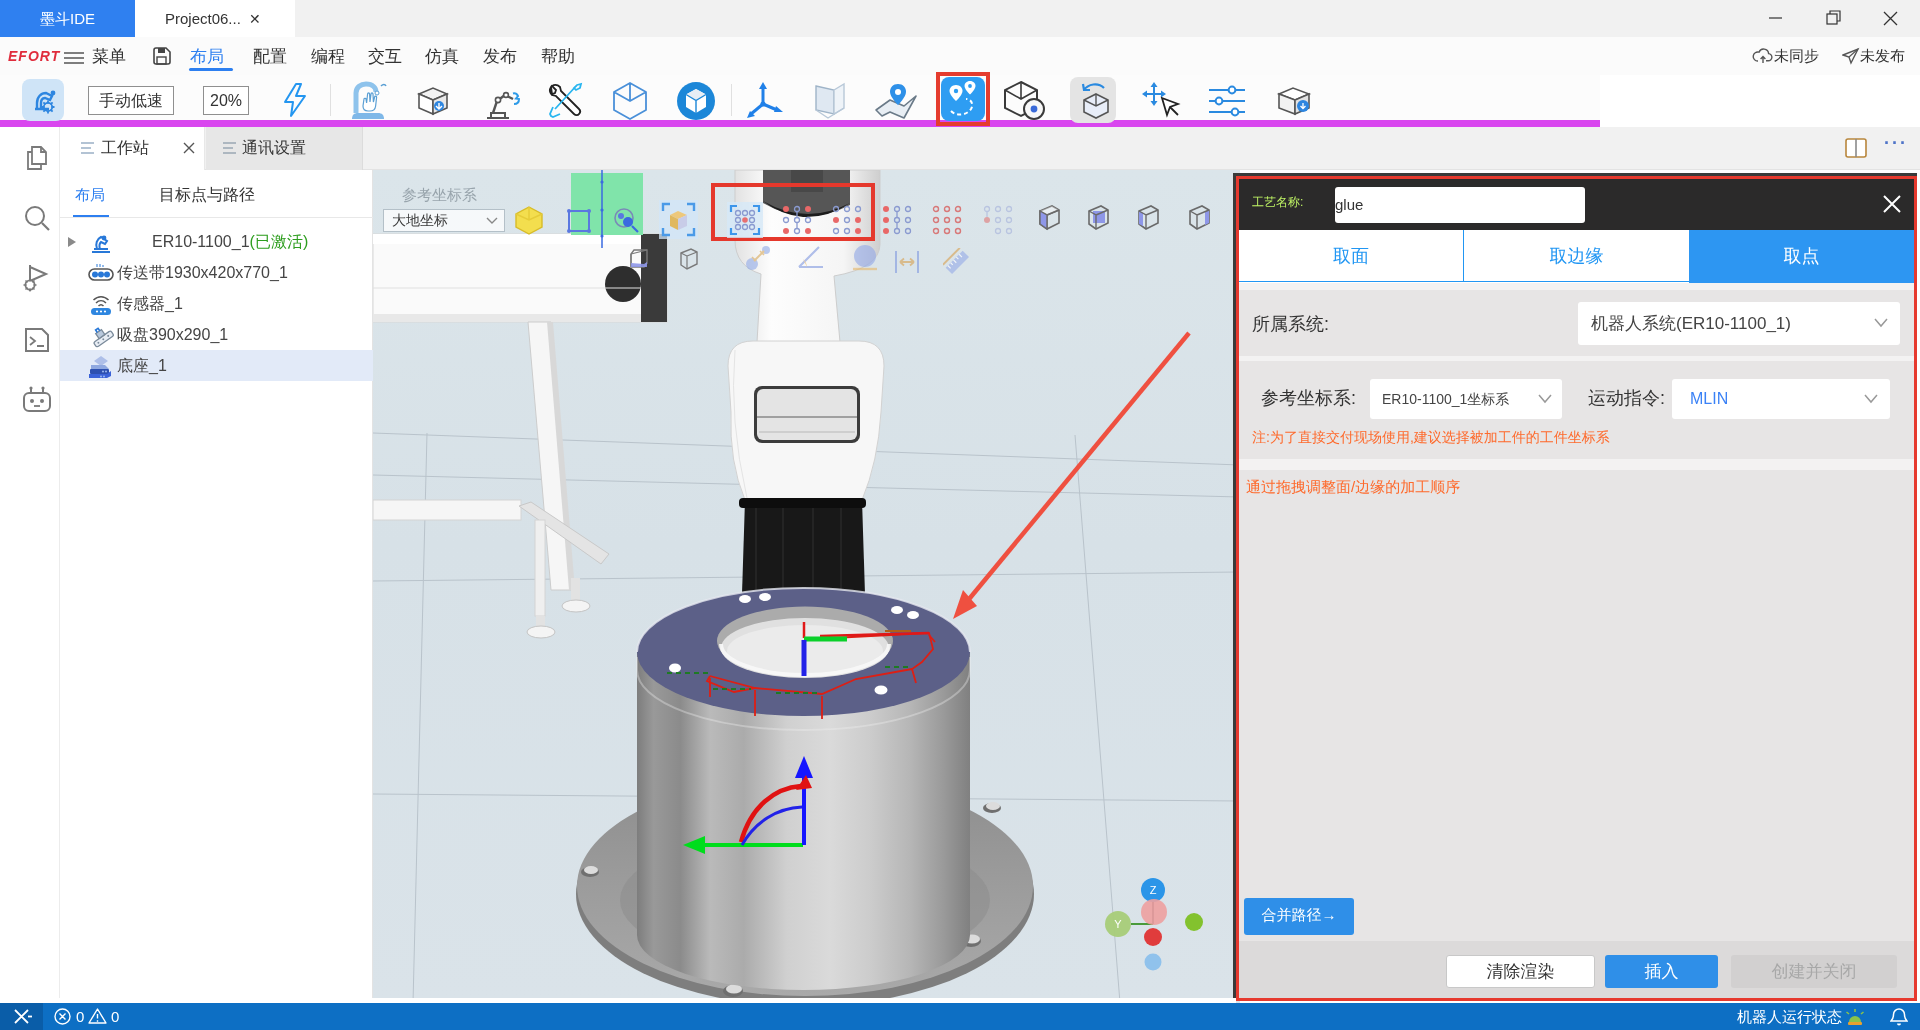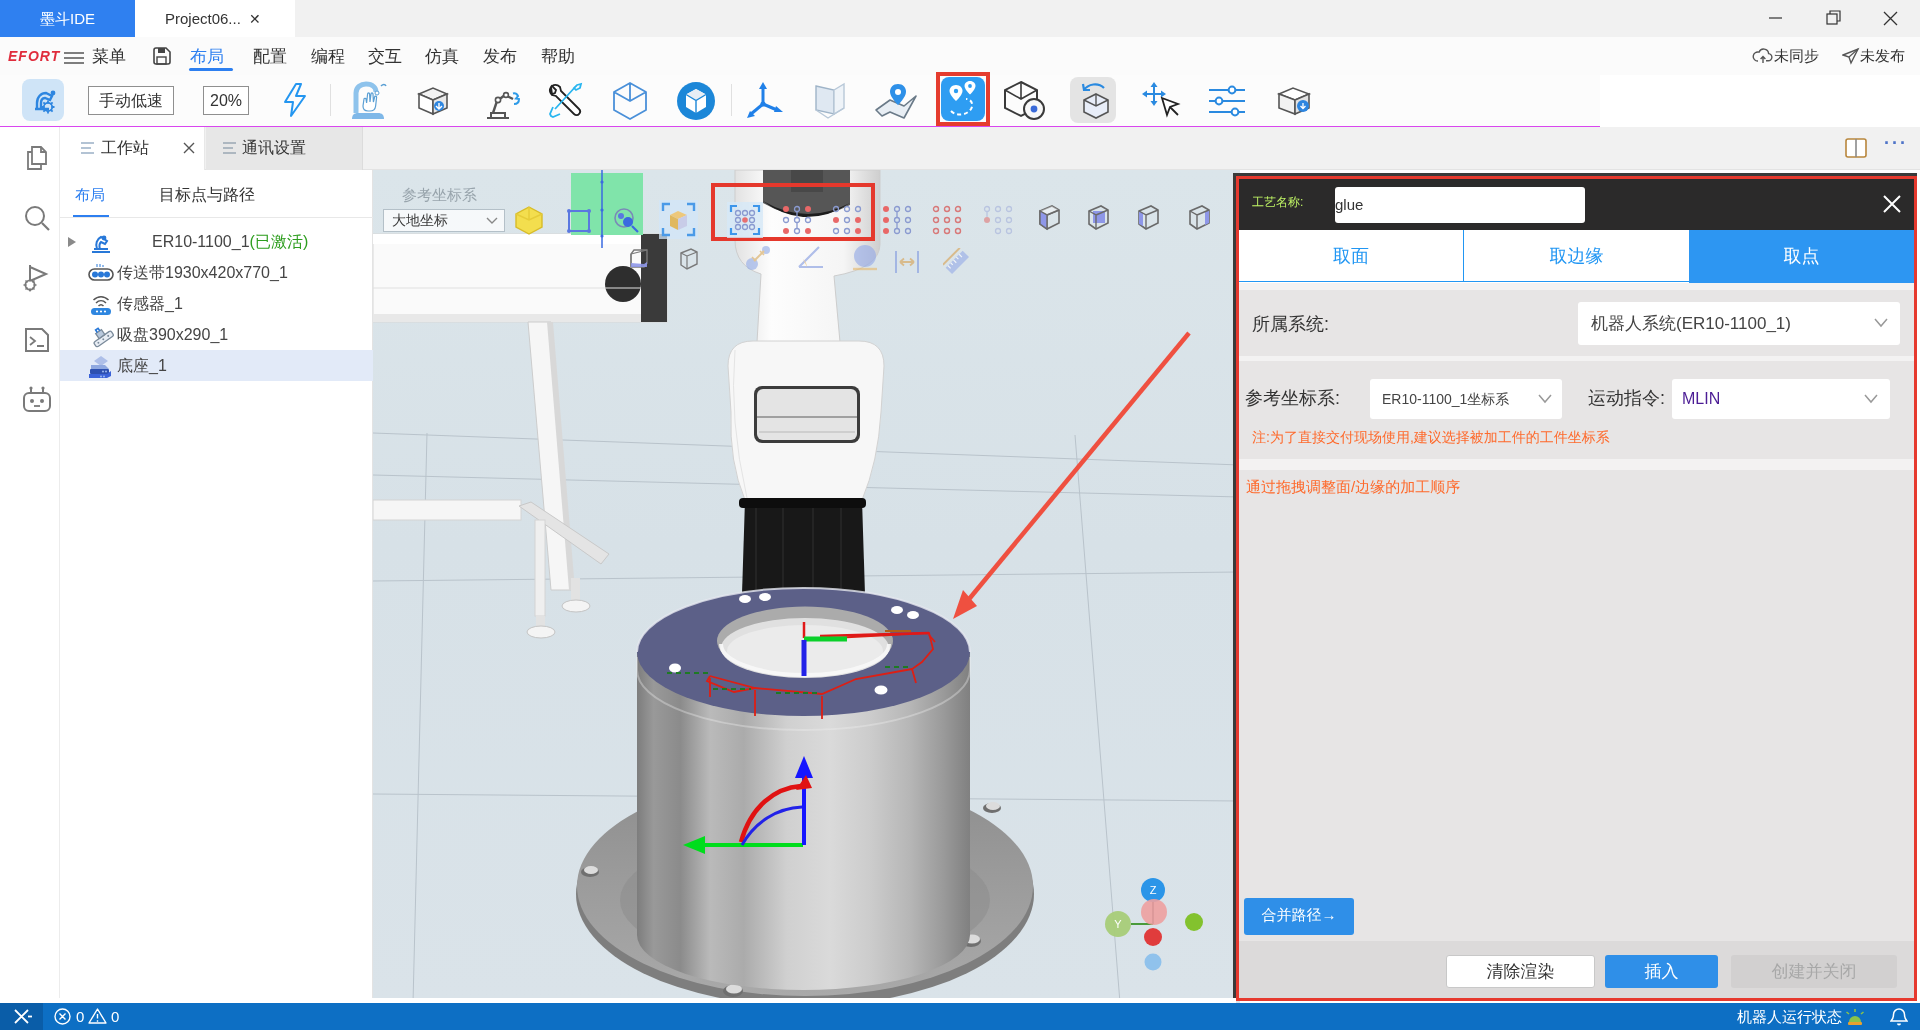--- a/index.html
+++ b/index.html
@@ -7,21 +7,21 @@
 .abs { position:absolute; }
 #titlebar { position:absolute; left:0; top:0; width:1920px; height:37px; background:#f1f1f1; }
 #logo { position:absolute; left:0; top:0; width:135px; height:37px; background:#2f80f0; color:#fff; font-size:15px; line-height:37px; text-align:center; }
 #ptab { position:absolute; left:135px; top:0; width:160px; height:37px; background:#fff; color:#333; font-size:15px; line-height:37px; padding-left:30px; }
 #ptab .x { margin-left:8px; color:#333; font-size:14px; }
 .wctrl { position:absolute; top:0; height:37px; width:46px; text-align:center; }
 #menubar { position:absolute; left:0; top:37px; width:1920px; height:38px; background:#fbfbfb; }
 .mitem { position:absolute; top:8px; font-size:17px; color:#333; }
 #blue-menu { color:#2d7ff0; }
 #blue-underline { position:absolute; left:189px; top:31px; width:44px; height:3px; background:#2d7ff0; border-radius:2px; }
-#toolbar { position:absolute; left:0; top:75px; width:1600px; height:52px; background:#fcfcfc; border-bottom:1px solid #d946ef; }
+#toolbar { position:absolute; left:0; top:75px; width:1600px; height:52px; background:#fcfcfc; border-bottom:7px solid #d946ef; }
 .tbox { position:absolute; top:11px; height:29px; border:1px solid #8f8f8f; background:#fff; color:#333; font-size:16px; text-align:center; line-height:27px; }
 .tdiv { position:absolute; top:9px; width:1px; height:32px; background:#e0e0e0; }
 .ticon { position:absolute; }
 #tabstrip { position:absolute; left:60px; top:127px; width:1860px; height:43px; background:#f1f1f1; border-bottom:1px solid #e3e3e3; }
 .wtab { position:absolute; top:0; height:43px; font-size:16px; color:#333; }
 #sidebar { position:absolute; left:0; top:127px; width:60px; height:876px; background:#fff; border-right:1px solid #ececec; }
 #leftpanel { position:absolute; left:60px; top:170px; width:313px; height:833px; background:#fff; border-right:1px solid #e3e3e3; }
 .treerow { position:absolute; left:0; width:313px; height:31px; font-size:16px; color:#454545; line-height:31px; }
 #viewport { position:absolute; left:373px; top:170px; width:867px; height:833px; background:#d9e3e8; overflow:hidden; }
 #statusbar { position:absolute; left:0; top:1003px; width:1920px; height:27px; background:#0d6fc4; color:#fff; }
@@ -664,28 +664,28 @@
     </div>
     <div class="abs" style="left:0; top:111px; width:675px; height:66px; background:#e7e5e5;">
       <span class="abs" style="left:13px; top:22px; color:#333; font-size:18px;">所属系统:</span>
       <div class="abs" style="left:339px; top:12px; width:322px; height:43px; background:#fff; border-radius:3px; color:#444; font-size:17px; line-height:43px; padding-left:13px;">机器人系统(ER10-1100_1)
         <svg class="abs" style="right:12px; top:16px;" width="14" height="10">
             <path d="M1 1 L7 8 L13 1" fill="none" stroke="#999" stroke-width="1.5"></path>
           </svg>
       </div>
     </div>
     <div class="abs" style="left:0; top:182px; width:675px; height:98px; background:#e7e5e5;">
-      <span class="abs" style="left:6px; top:25px; color:#333; font-size:18px;">参考坐标系:</span>
+      <span class="abs" style="left:22px; top:25px; color:#333; font-size:18px;">参考坐标系:</span>
       <div class="abs" style="left:131px; top:18px; width:192px; height:40px; background:#fff; border-radius:3px; color:#444; font-size:14px; line-height:40px; padding-left:12px;">ER10-1100_1坐标系
         <svg class="abs" style="right:10px; top:15px;" width="14" height="10">
             <path d="M1 1 L7 8 L13 1" fill="none" stroke="#999" stroke-width="1.5"></path>
           </svg>
       </div>
       <span class="abs" style="left:349px; top:25px; color:#333; font-size:18px;">运动指令:</span>
-      <div class="abs" style="left:433px; top:18px; width:218px; height:40px; background:#fff; border-radius:3px; color:#4c1d95; font-size:16px; line-height:40px; padding-left:10px;">MLIN
+      <div class="abs" style="left:433px; top:18px; width:218px; height:40px; background:#fff; border-radius:3px; color:#3b82f6; font-size:16px; line-height:40px; padding-left:18px;">MLIN
         <svg class="abs" style="right:12px; top:15px;" width="14" height="10">
             <path d="M1 1 L7 8 L13 1" fill="none" stroke="#999" stroke-width="1.5"></path>
           </svg>
       </div>
       <span class="abs" style="left:13px; top:68px; color:#fe6a2c; font-size:14px;">注:为了直接交付现场使用,建议选择被加工件的工件坐标系</span>
     </div>
     <div class="abs" style="left:0; top:291px; width:675px; height:471px; background:#e7e5e5;">
       <span class="abs" style="left:7px; top:8px; color:#fe6a2c; font-size:15px;">通过拖拽调整面/边缘的加工顺序</span>
       <div class="abs" style="left:5px; top:428px; width:110px; height:37px; background:#2f8fe8; border-radius:3px; color:#fff; font-size:15px; text-align:center; line-height:34px;">合并路径→</div>
     </div>

